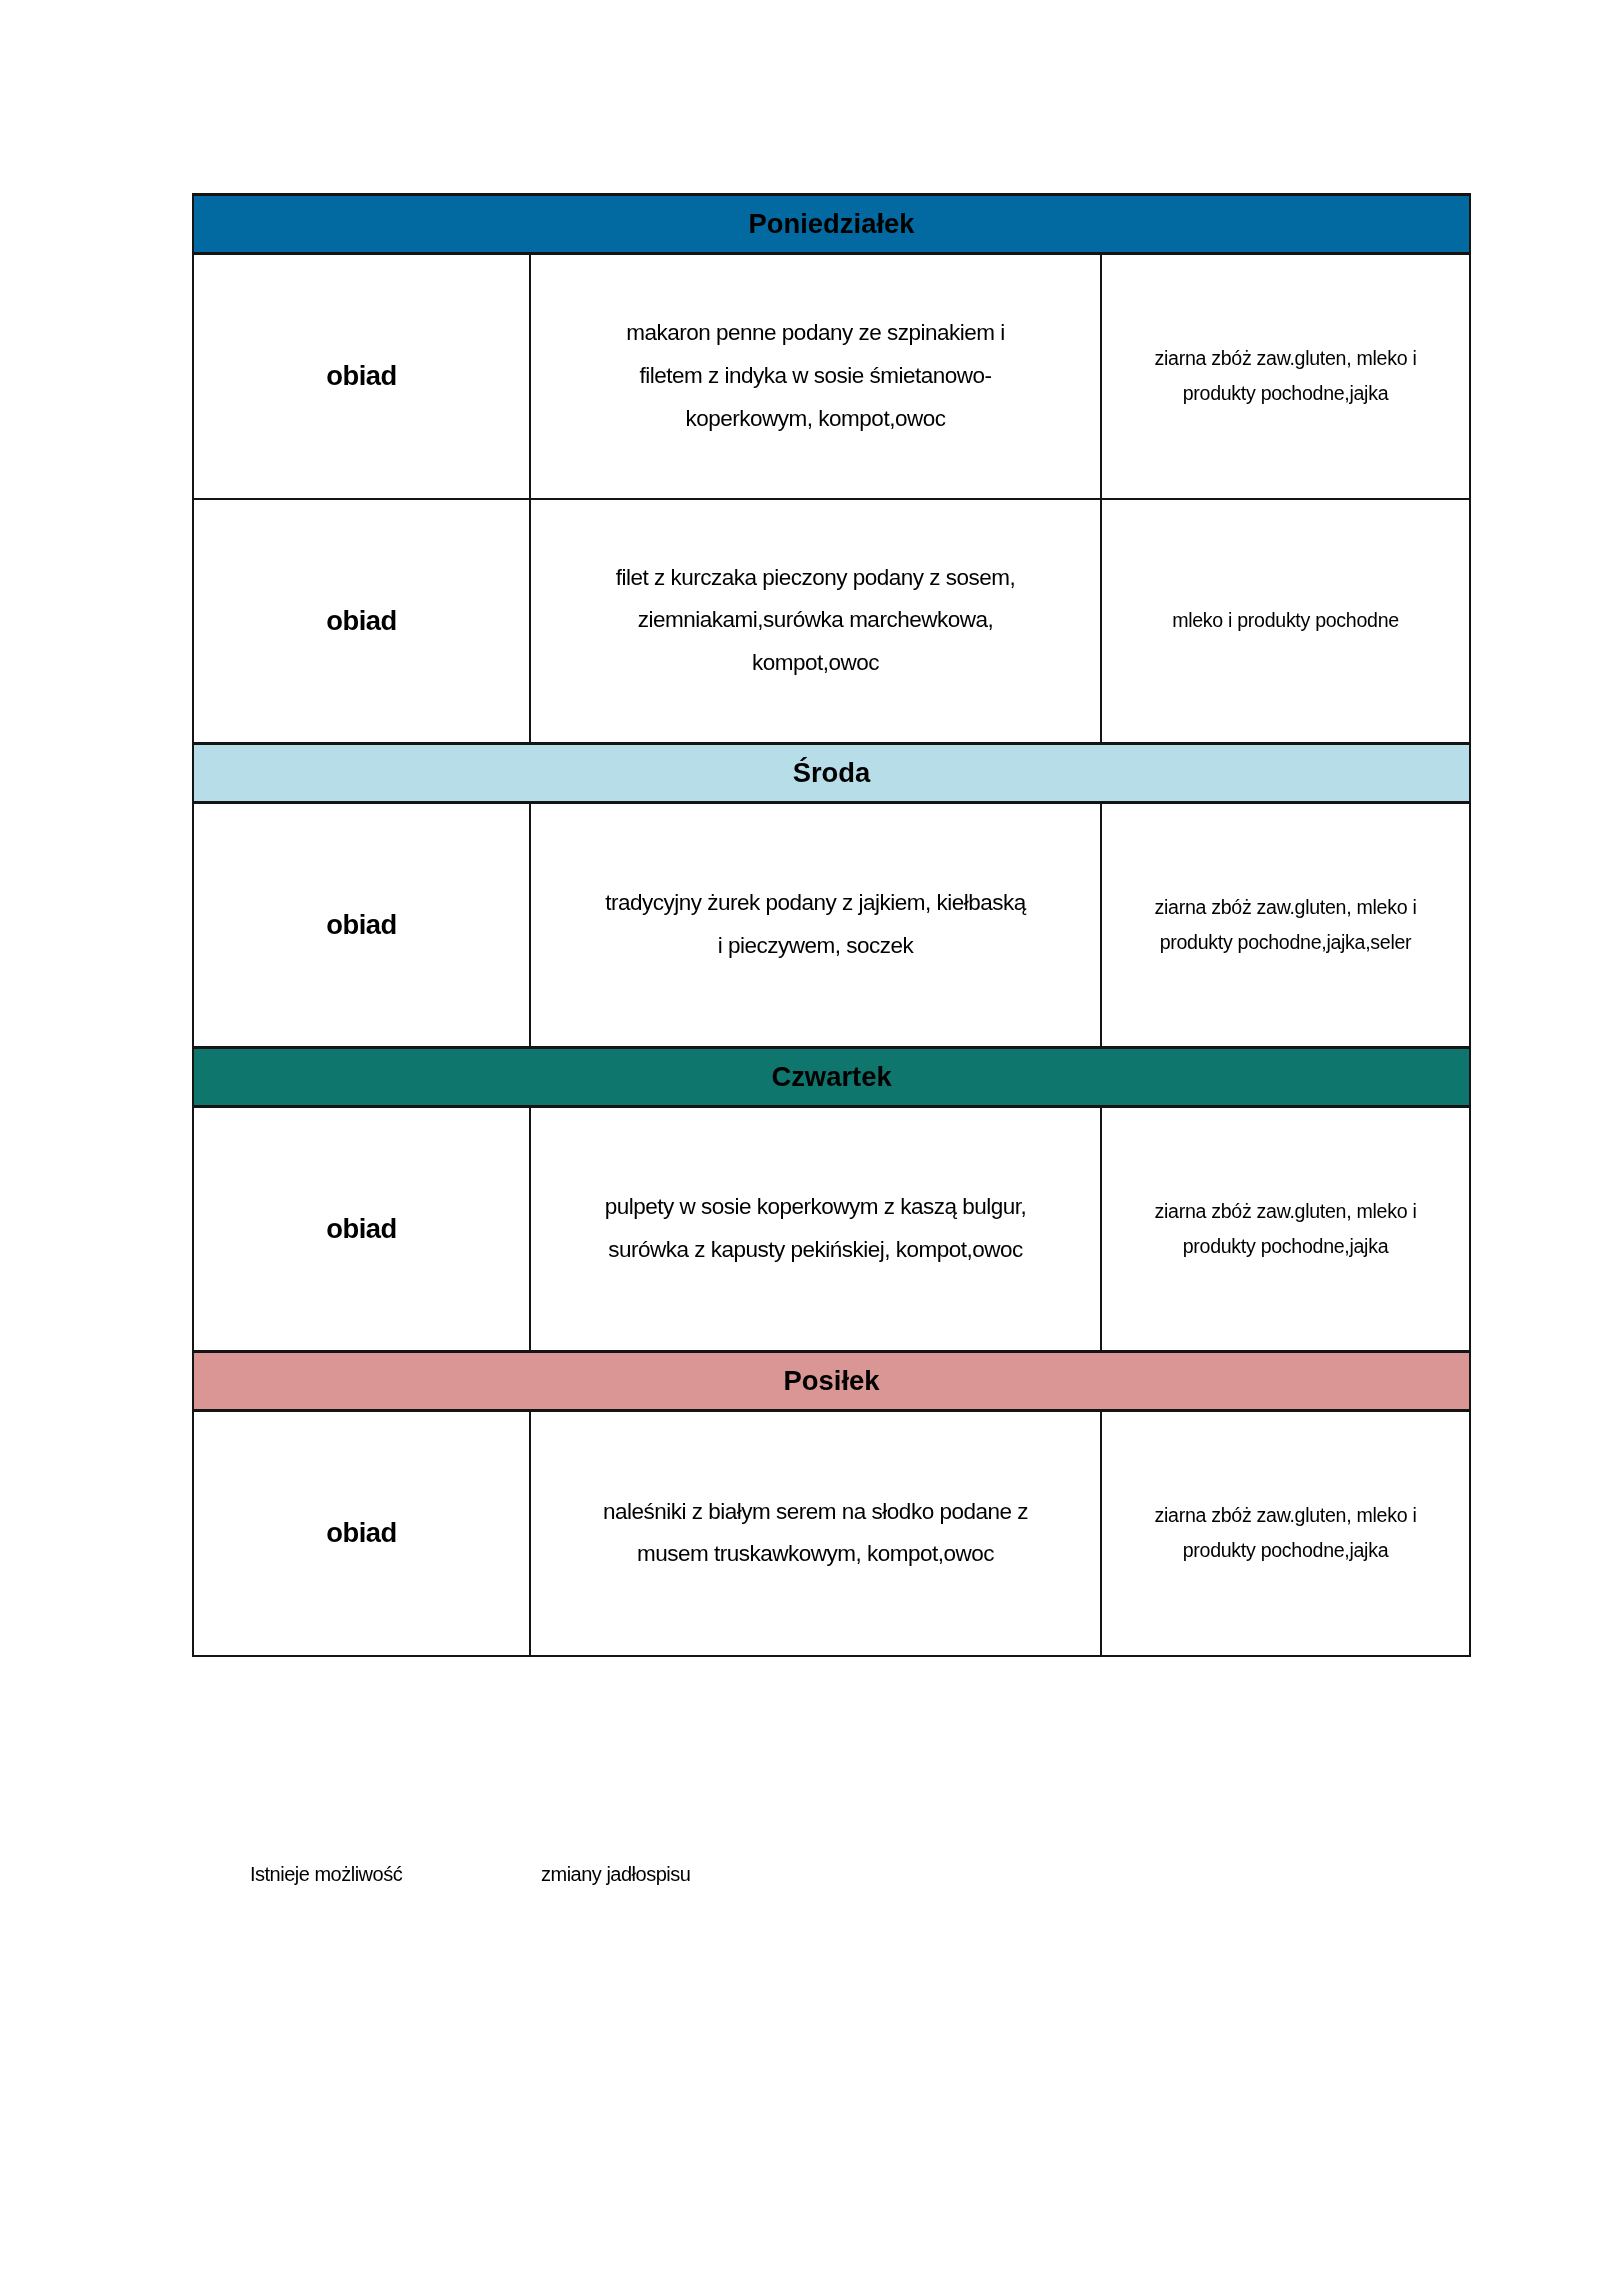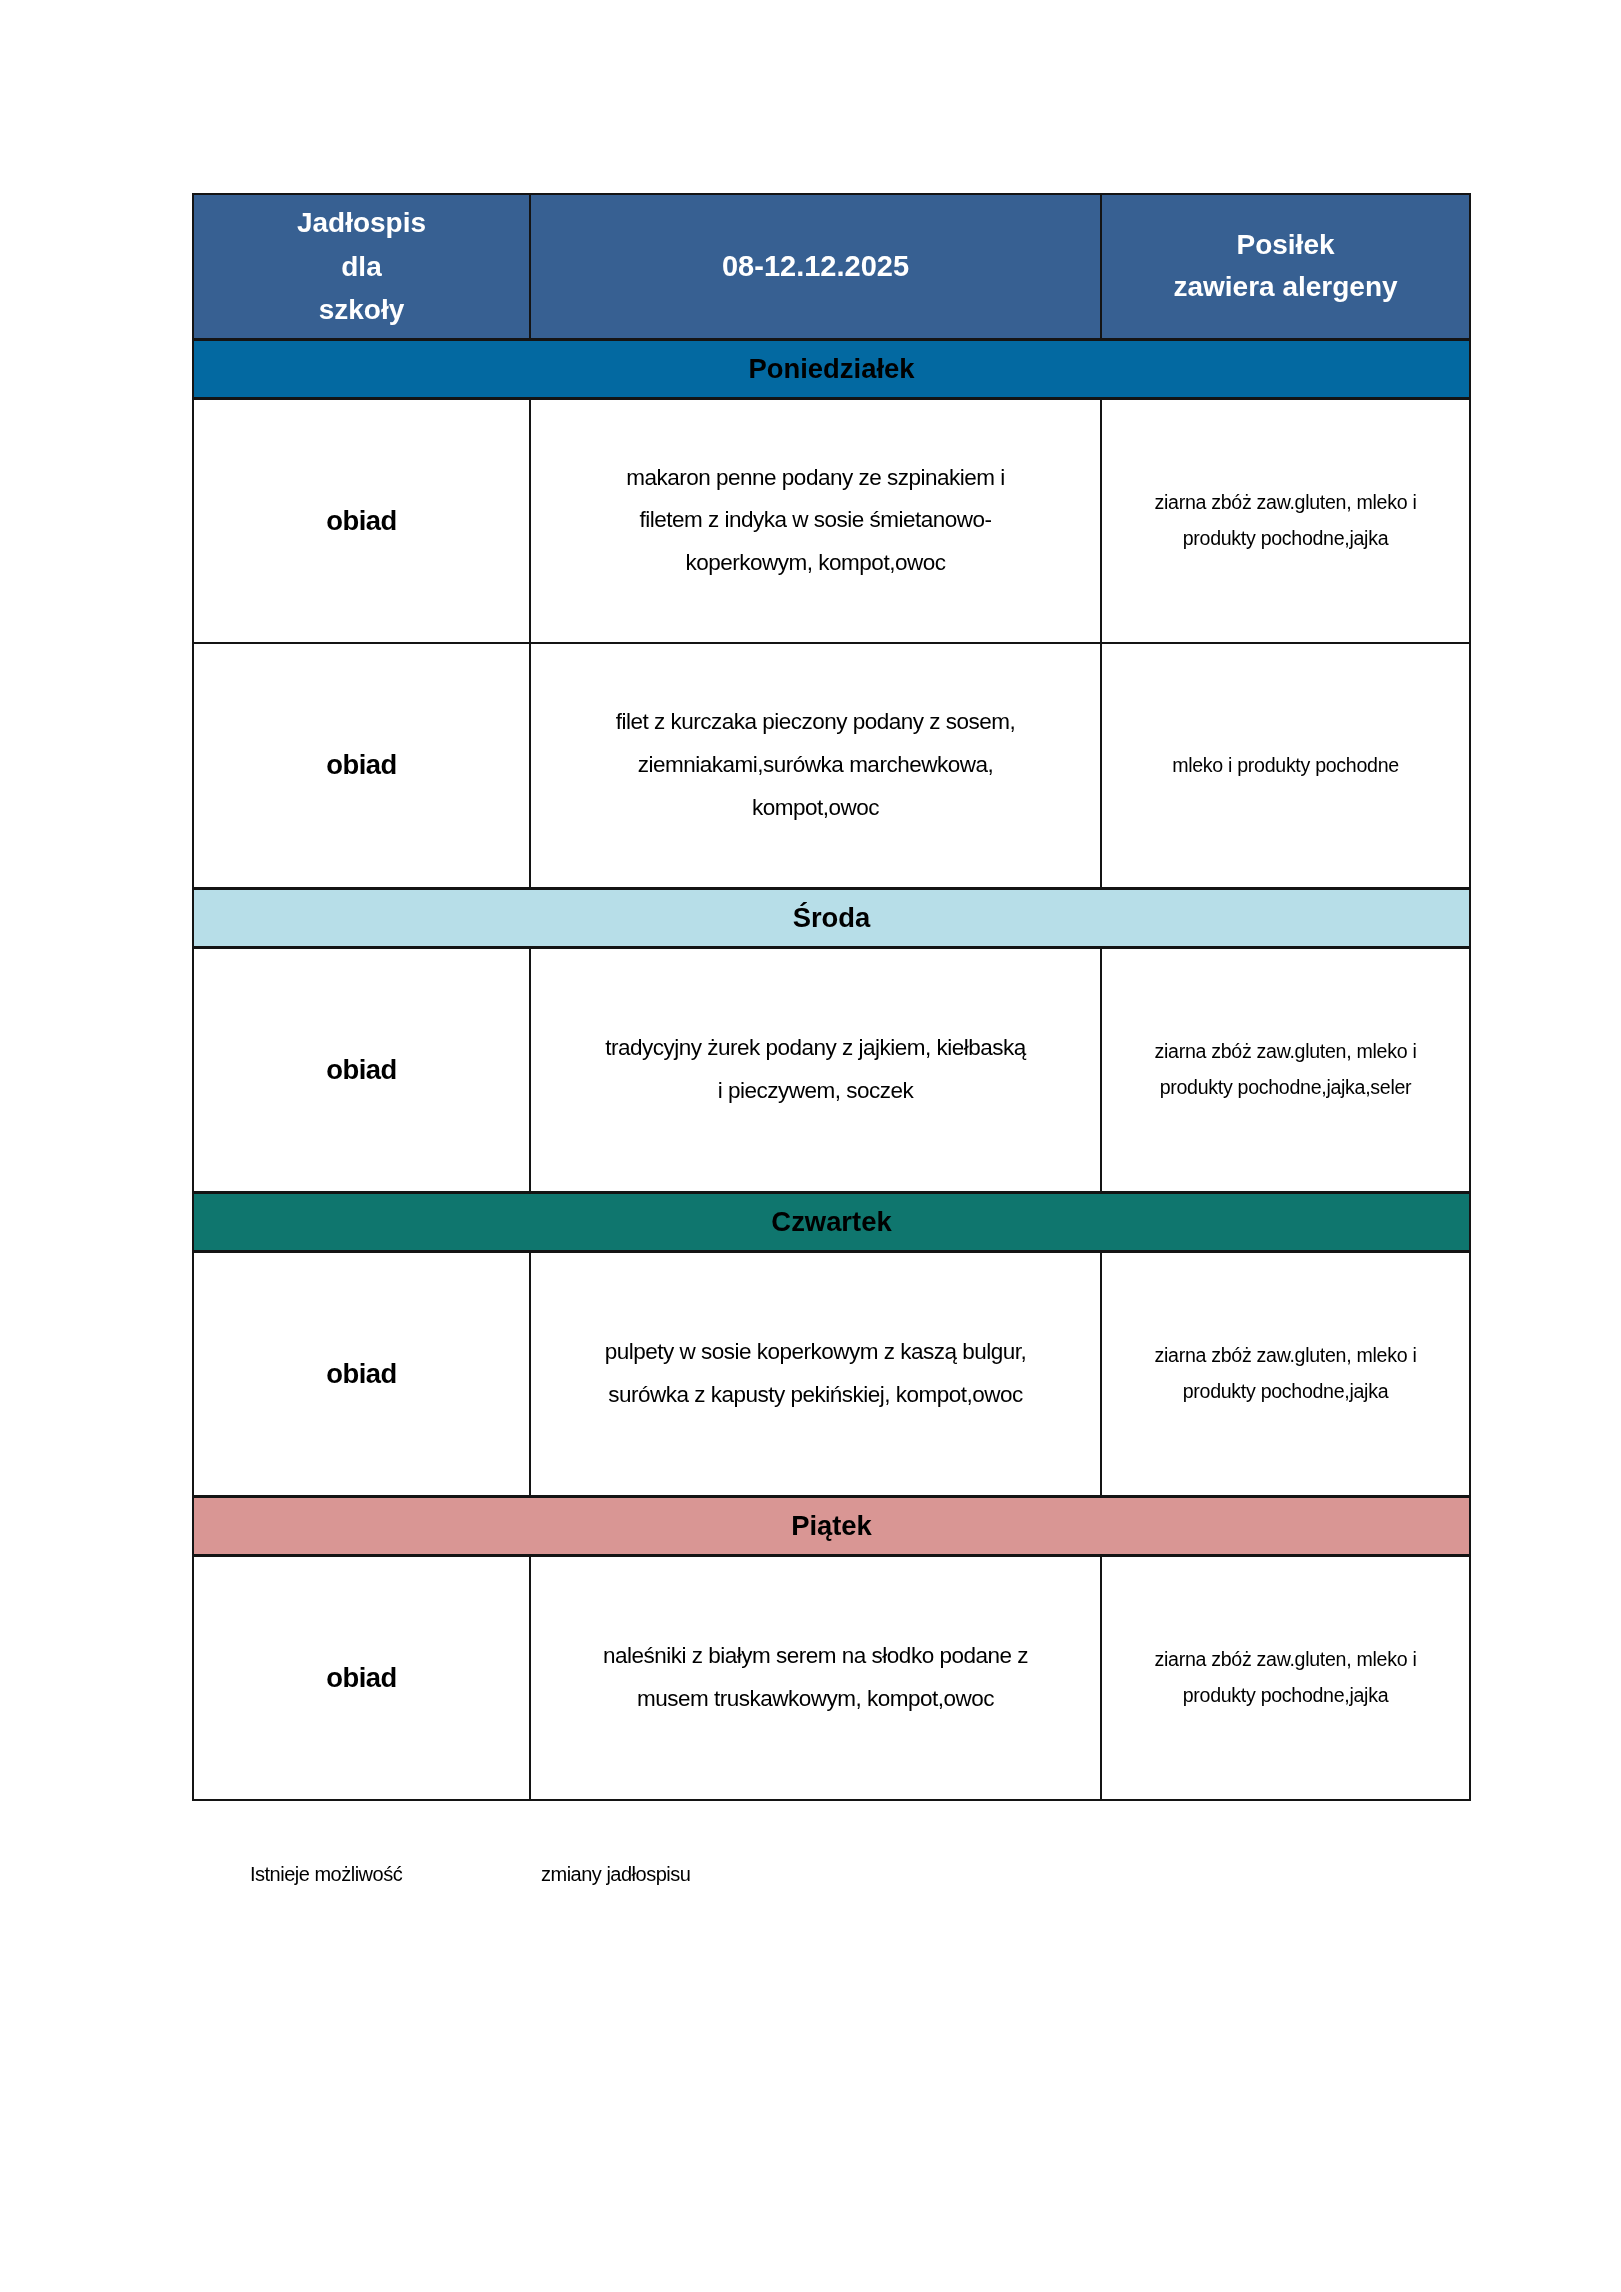--- a/index.html
+++ b/index.html
@@ -89,28 +89,20 @@
 <div class="sheet">
 
   <table class="menu-table">
     <colgroup>
       <col style="width:337px">
       <col style="width:571px">
       <col style="width:369px">
     </colgroup>
     <tbody>
 
-      <tr class="header-row">
-        <td class="title-cell" style="background-color: rgb(55, 96, 146);">Jadłospis
-dla
-szkoły</td>
-        <td class="date-cell" style="background-color: rgb(55, 96, 146);">08-12.12.2025</td>
-        <td class="allergen-header-cell" style="background-color: rgb(55, 96, 146);">Posiłek
-zawiera alergeny</td>
-      </tr>
 
       <tr class="band-row">
         <td colspan="3" style="background-color: #0369a1;">Poniedziałek</td>
       </tr>
       <tr class="data-row">
         <td class="meal-cell">obiad</td>
         <td class="menu-cell">makaron penne podany ze szpinakiem i
 filetem z indyka w sosie śmietanowo-
 koperkowym, kompot,owoc</td>
         <td class="allergen-cell">ziarna zbóż zaw.gluten, mleko i
@@ -141,21 +133,21 @@
       </tr>
       <tr class="data-row">
         <td class="meal-cell">obiad</td>
         <td class="menu-cell">pulpety w sosie koperkowym z kaszą bulgur,
 surówka z kapusty  pekińskiej, kompot,owoc</td>
         <td class="allergen-cell">ziarna zbóż zaw.gluten, mleko i
 produkty pochodne,jajka</td>
       </tr>
 
       <tr class="band-row">
-        <td colspan="3" style="background-color: rgb(217, 150, 148);">Piątek</td>
+        <td colspan="3" style="background-color: rgb(217, 150, 148);">Posiłek</td>
       </tr>
       <tr class="data-row">
         <td class="meal-cell">obiad</td>
         <td class="menu-cell">naleśniki z białym serem na słodko podane z
 musem truskawkowym, kompot,owoc</td>
         <td class="allergen-cell">ziarna zbóż zaw.gluten, mleko i
 produkty pochodne,jajka</td>
       </tr>
     </tbody>
   </table>

